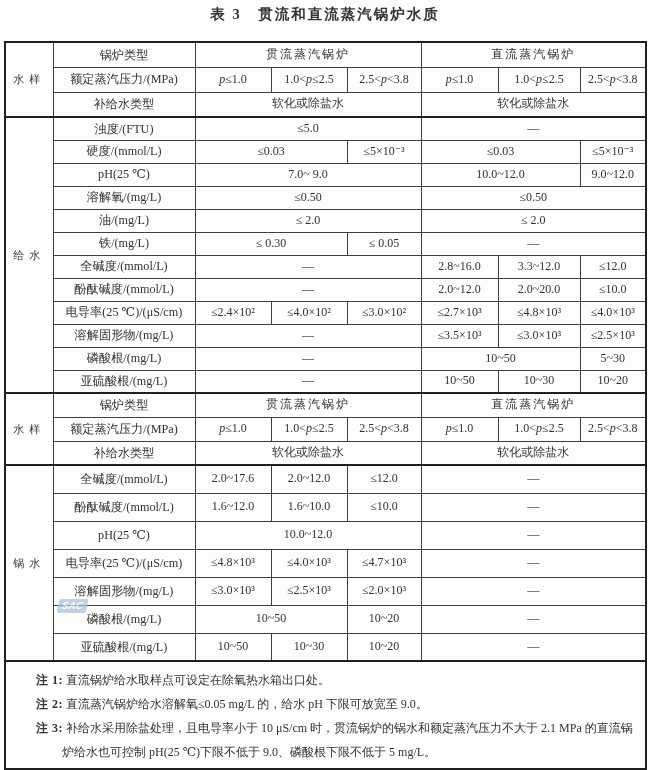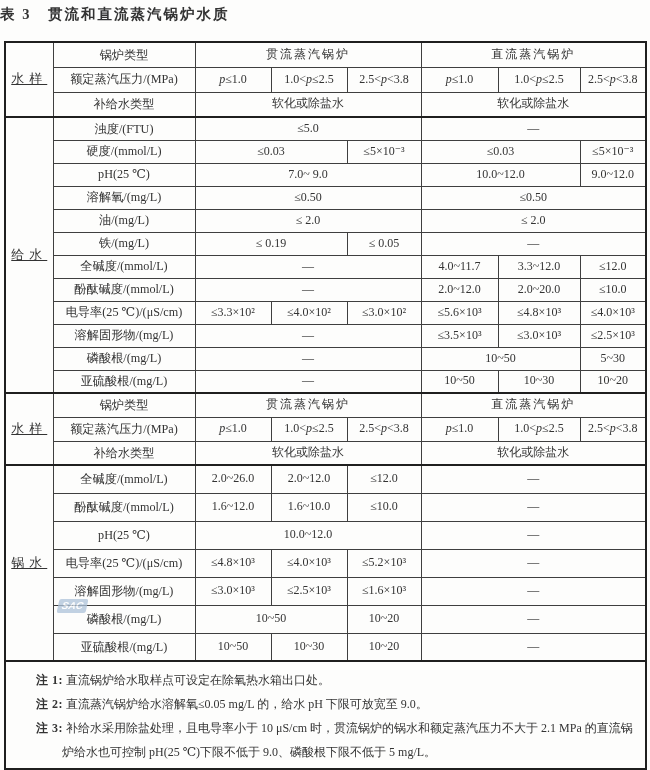--- a/index.html
+++ b/index.html
@@ -12,39 +12,39 @@
   }
   *{box-sizing:border-box;}
   html,body{margin:0;padding:0;}
   body{
     width:650px;height:770px;overflow:hidden;position:relative;
     background:var(--bg);color:var(--text);
     font-family:"Liberation Serif","DejaVu Serif",serif;
   }
   .title{
     position:absolute;left:0;top:5px;width:650px;
-    text-align:left;font-weight:bold;font-size:14.5px;letter-spacing:2px;
+    text-align:center;font-weight:bold;font-size:14.5px;letter-spacing:2px;
   }
   table{
     position:absolute;left:4px;top:41px;width:641px;
     border-collapse:collapse;table-layout:fixed;
     border:2px solid var(--border-thick);
   }
   td{
     border:1px solid var(--border);
     text-align:center;vertical-align:middle;
     font-size:12px;padding:0;overflow:hidden;
     line-height:1.15;
   }
   tr.s0 td{height:25px;}
   tr.s1 td{height:23px;}
   tr.s2 td{height:24px;}
   tr.s3 td{height:28px;}
   tr.sec-top td{border-top:2px solid var(--border-thick);}
-  td.group{letter-spacing:5px;font-size:13px;text-decoration:underline;}
+  td.group{letter-spacing:5px;font-size:11px;}
   td.param{font-size:12.2px;padding:0 0;}
   td.val{font-size:12px;}
   td.val i{font-style:italic;}
   tr.sec-top.s0 td.val,tr.sec-top.s2 td.val{letter-spacing:2px;}
   td.notes-cell{
     height:102px;text-align:left;vertical-align:top;
     padding:6px 8px 4px 30px;
     border-radius:17px;
   }
   .note{
@@ -123,44 +123,44 @@
         <td class="val" colspan="3">≤0.50</td>
         <td class="val" colspan="3">≤0.50</td>
       </tr>
       <tr class="s1">
         <td class="param">油/(mg/L)</td>
         <td class="val" colspan="3">≤ 2.0</td>
         <td class="val" colspan="3">≤ 2.0</td>
       </tr>
       <tr class="s1">
         <td class="param">铁/(mg/L)</td>
-        <td class="val" colspan="2">≤ 0.19</td>
+        <td class="val" colspan="2">≤ 0.30</td>
         <td class="val">≤ 0.05</td>
         <td class="val" colspan="3">—</td>
       </tr>
       <tr class="s1">
         <td class="param">全碱度/(mmol/L)</td>
         <td class="val" colspan="3">—</td>
-        <td class="val">4.0~11.7</td>
+        <td class="val">2.8~16.0</td>
         <td class="val">3.3~12.0</td>
         <td class="val">≤12.0</td>
       </tr>
       <tr class="s1">
         <td class="param">酚酞碱度/(mmol/L)</td>
         <td class="val" colspan="3">—</td>
         <td class="val">2.0~12.0</td>
         <td class="val">2.0~20.0</td>
         <td class="val">≤10.0</td>
       </tr>
       <tr class="s1">
         <td class="param">电导率(25 ℃)/(μS/cm)</td>
-        <td class="val">≤3.3×10²</td>
+        <td class="val">≤2.4×10²</td>
         <td class="val">≤4.0×10²</td>
         <td class="val">≤3.0×10²</td>
-        <td class="val">≤5.6×10³</td>
+        <td class="val">≤2.7×10³</td>
         <td class="val">≤4.8×10³</td>
         <td class="val">≤4.0×10³</td>
       </tr>
       <tr class="s1">
         <td class="param">溶解固形物/(mg/L)</td>
         <td class="val" colspan="3">—</td>
         <td class="val">≤3.5×10³</td>
         <td class="val">≤3.0×10³</td>
         <td class="val">≤2.5×10³</td>
       </tr>
@@ -193,49 +193,49 @@
         <td class="val">2.5&lt;<i>p</i>&lt;3.8</td>
       </tr>
       <tr class="s2">
         <td class="param">补给水类型</td>
         <td class="val" colspan="3">软化或除盐水</td>
         <td class="val" colspan="3">软化或除盐水</td>
       </tr>
       <tr class="s3 sec-top">
         <td rowspan="7" class="group">锅水</td>
         <td class="param">全碱度/(mmol/L)</td>
-        <td class="val">2.0~26.0</td>
+        <td class="val">2.0~17.6</td>
         <td class="val">2.0~12.0</td>
         <td class="val">≤12.0</td>
         <td class="val" colspan="3">—</td>
       </tr>
       <tr class="s3">
         <td class="param">酚酞碱度/(mmol/L)</td>
         <td class="val">1.6~12.0</td>
         <td class="val">1.6~10.0</td>
         <td class="val">≤10.0</td>
         <td class="val" colspan="3">—</td>
       </tr>
       <tr class="s3">
         <td class="param">pH(25 ℃)</td>
         <td class="val" colspan="3">10.0~12.0</td>
         <td class="val" colspan="3">—</td>
       </tr>
       <tr class="s3">
         <td class="param">电导率(25 ℃)/(μS/cm)</td>
         <td class="val">≤4.8×10³</td>
         <td class="val">≤4.0×10³</td>
-        <td class="val">≤5.2×10³</td>
+        <td class="val">≤4.7×10³</td>
         <td class="val" colspan="3">—</td>
       </tr>
       <tr class="s3">
         <td class="param">溶解固形物/(mg/L)</td>
         <td class="val">≤3.0×10³</td>
         <td class="val">≤2.5×10³</td>
-        <td class="val">≤1.6×10³</td>
+        <td class="val">≤2.0×10³</td>
         <td class="val" colspan="3">—</td>
       </tr>
       <tr class="s3">
         <td class="param">磷酸根/(mg/L)</td>
         <td class="val" colspan="2">10~50</td>
         <td class="val">10~20</td>
         <td class="val" colspan="3">—</td>
       </tr>
       <tr class="s3">
         <td class="param">亚硫酸根/(mg/L)</td>

